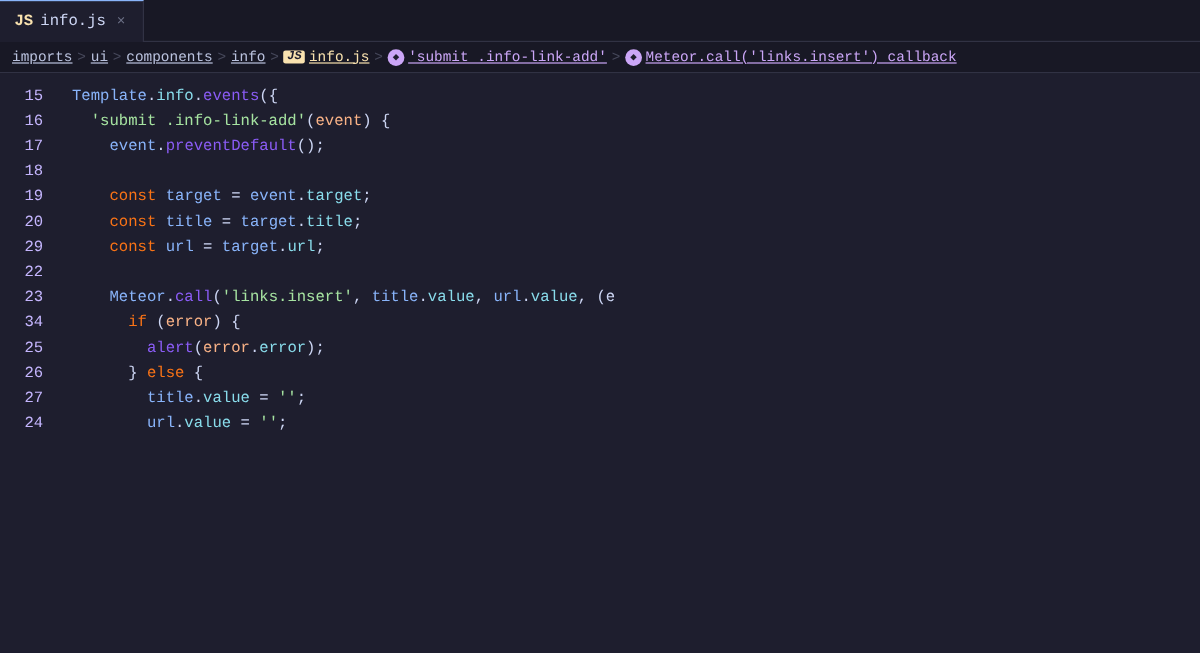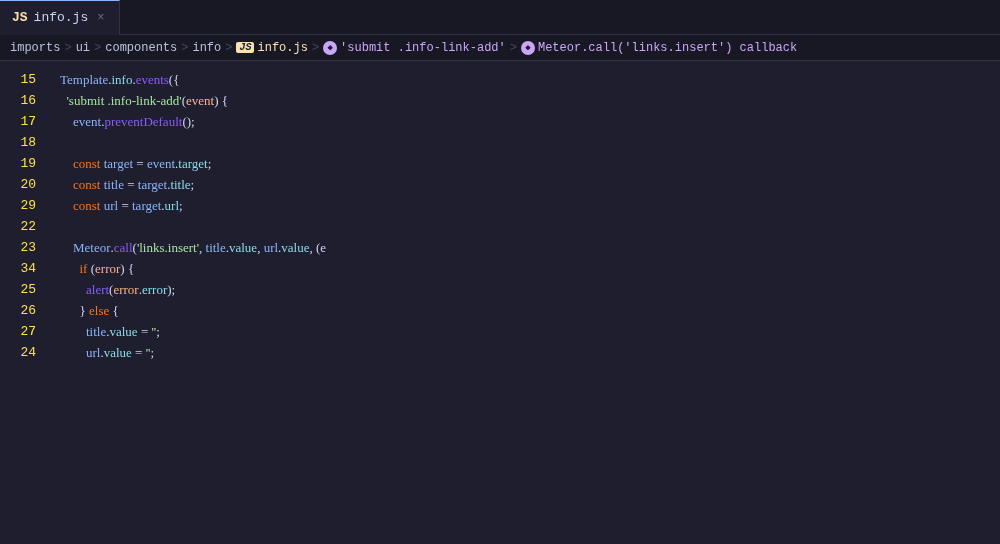--- a/index.html
+++ b/index.html
@@ -70,20 +70,21 @@
       border-bottom: 1px solid #313244;
       gap: 4px;
     }
 
     .breadcrumb-sep {
       color: #45475a;
     }
 
     .breadcrumb-item {
       color: #bac2de;
+      text-decoration: underline;
     }
 
     .breadcrumb-item.js-file {
       color: #f9e2af;
       display: flex;
       align-items: center;
       gap: 3px;
     }
 
     .breadcrumb-item.symbol {
@@ -122,21 +123,21 @@
       height: calc(544px - 61px);
       overflow: hidden;
     }
 
     
     .line-numbers {
       width: 50px;
       background-color: #1e1e2e;
       padding: 8px 0;
       text-align: right;
-      color: #fde047;
+      color: #c4b5fd;
       font-size: 13px;
       line-height: 21px;
       padding-right: 14px;
       flex-shrink: 0;
       user-select: none;
     }
 
     .line-num {
       height: 21px;
       display: flex;
@@ -144,21 +145,20 @@
       justify-content: flex-end;
     }
 
     
     .code-content {
       flex: 1;
       padding: 8px 0 8px 10px;
       overflow: hidden;
       line-height: 21px;
       font-size: 13px;
-      font-family: Liberation Serif, serif;
     }
 
     .code-line {
       height: 21px;
       white-space: pre;
       display: flex;
       align-items: center;
     }
 
     

